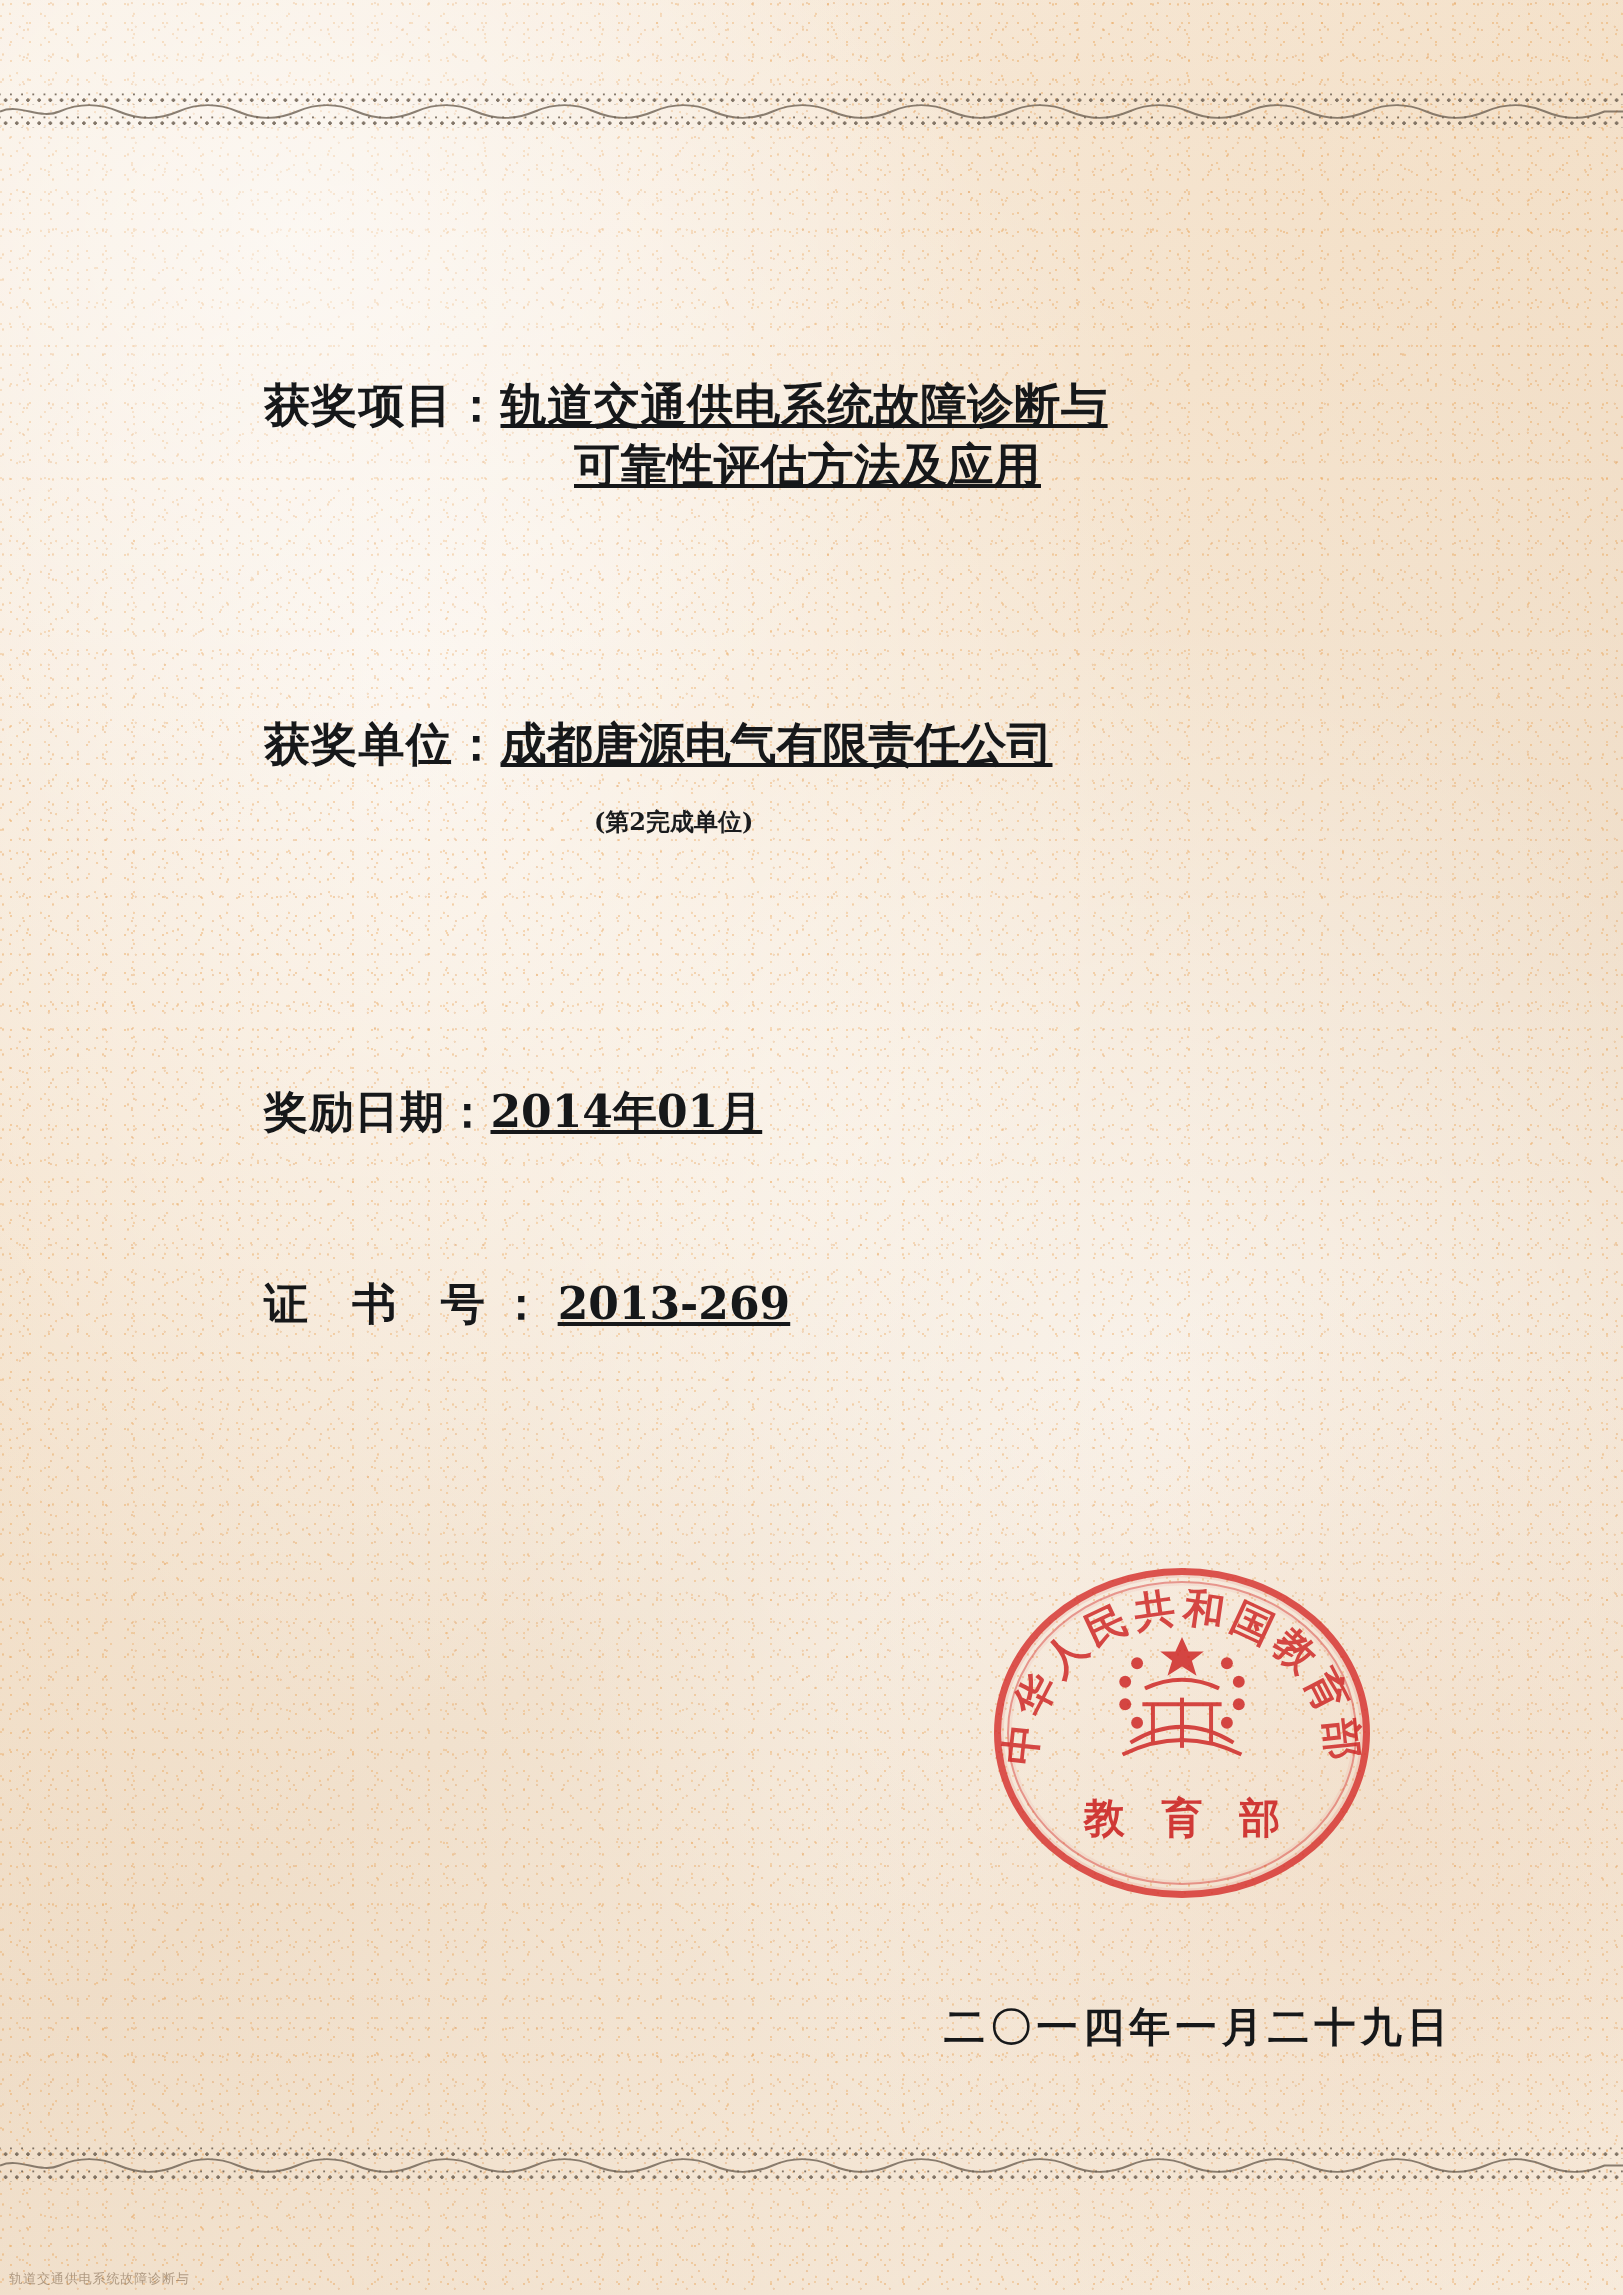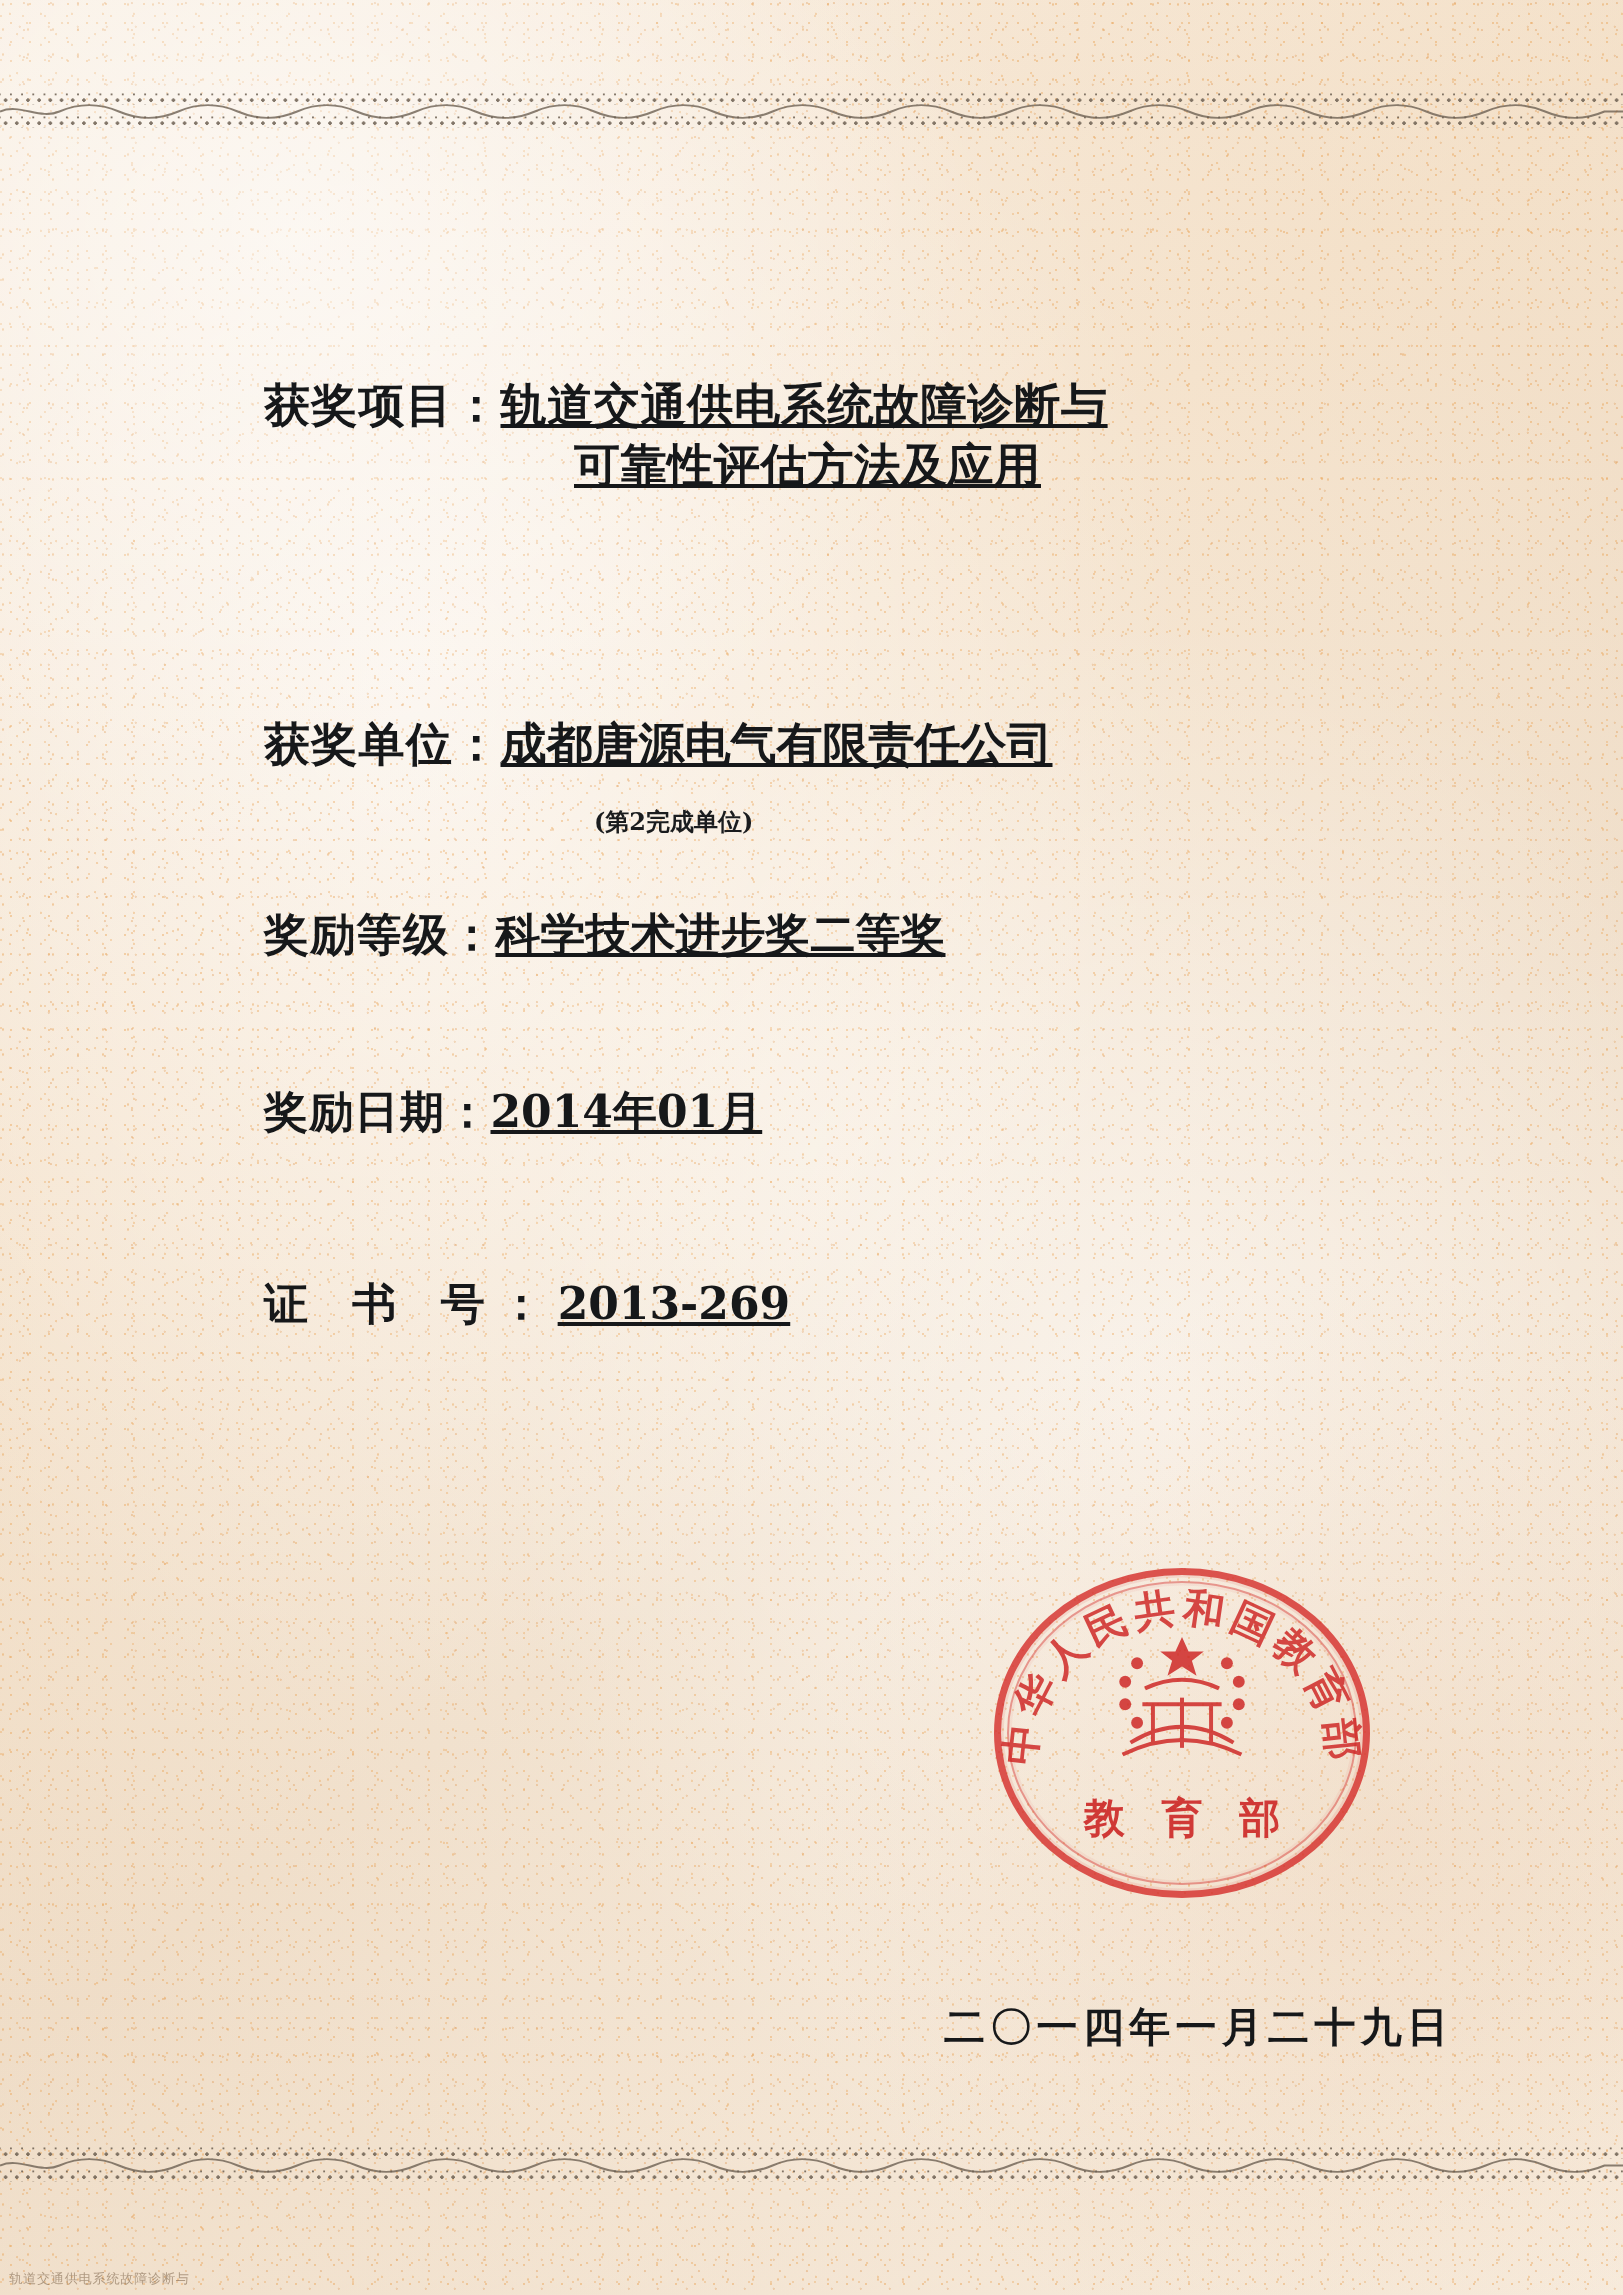--- a/index.html
+++ b/index.html
@@ -262,23 +262,20 @@
     <div class="field row-project">
       <span class="label">获奖项目：</span><span class="value">轨道交通供电系统故障诊断与</span>
       <span class="value project-line2">可靠性评估方法及应用</span>
     </div>
 
     <div class="field row-unit">
       <span class="label">获奖单位：</span><span class="value">成都唐源电气有限责任公司</span>
     </div>
     <div class="unit-note">(第2完成单位)</div>
 
-    <div class="field row-level">
-      <span class="label">奖励等级：</span><span class="value">科学技术进步奖二等奖</span>
-    </div>
 
     <div class="field row-date">
       <span class="label">奖励日期：</span><span class="value">2014年01月</span>
     </div>
 
     <div class="field row-cert">
       <span class="label">证 书 号：</span><span class="value">2013-269</span>
     </div>
 
     <div class="seal">

